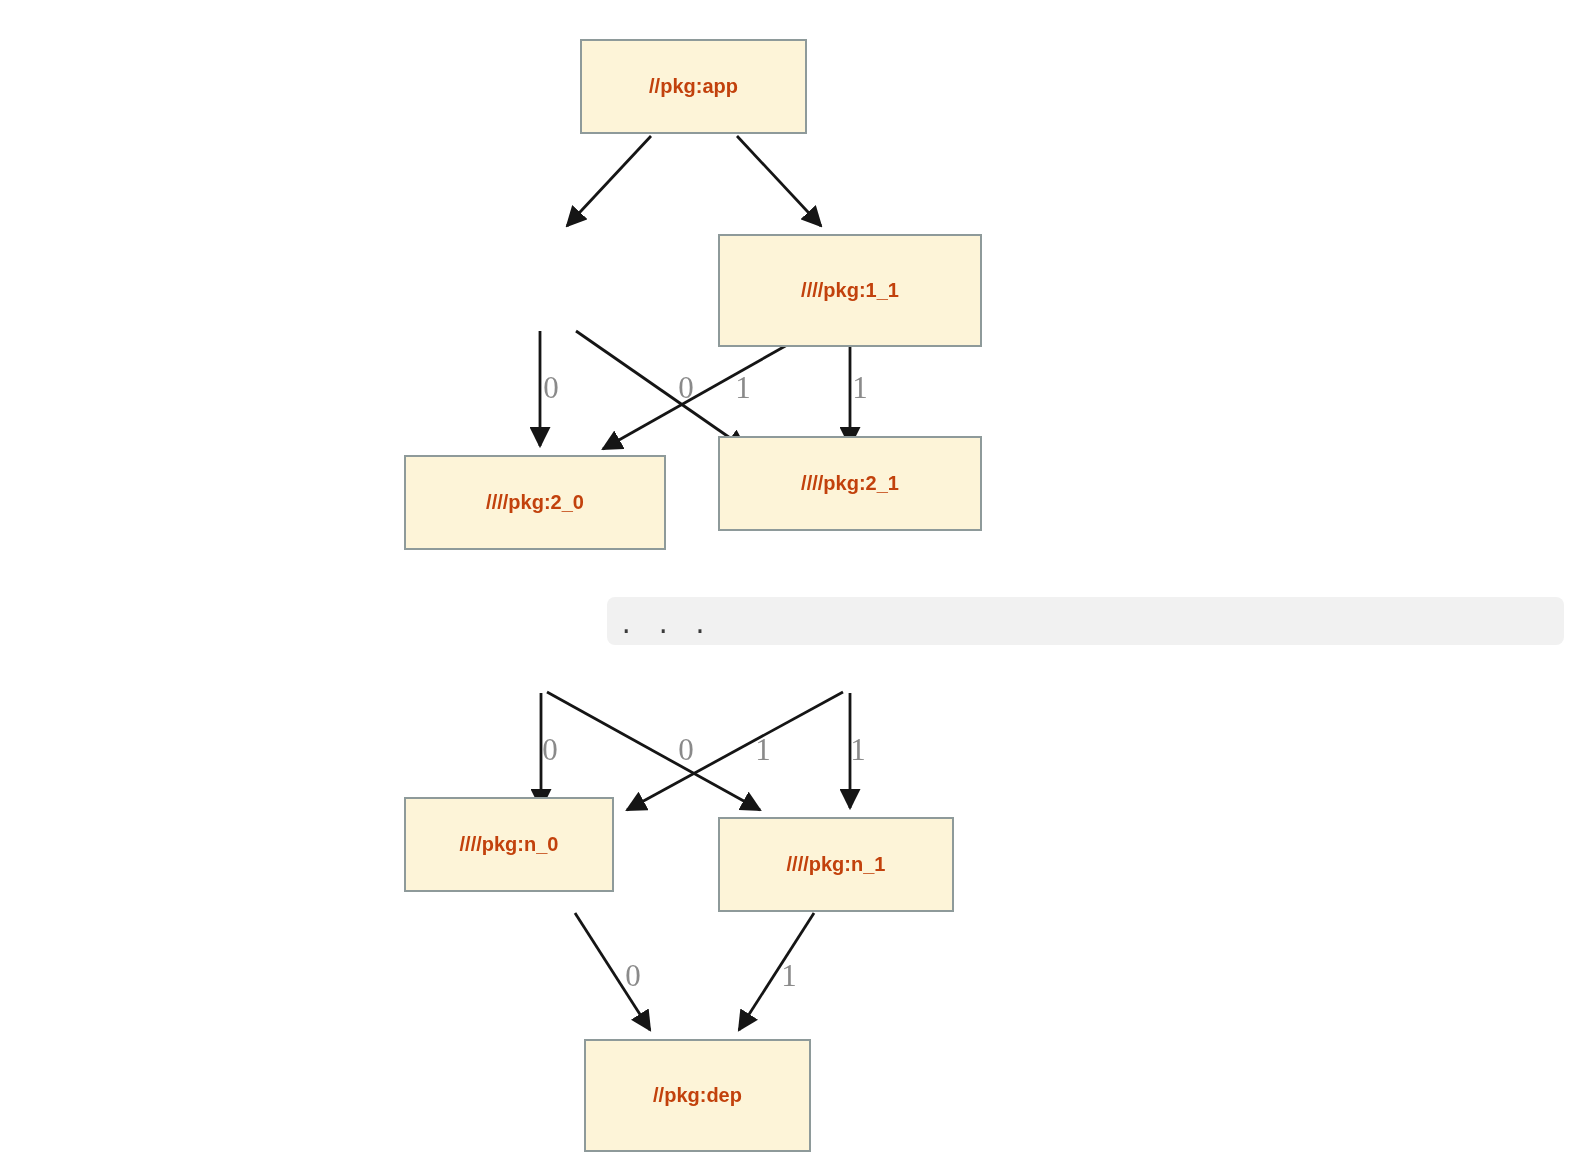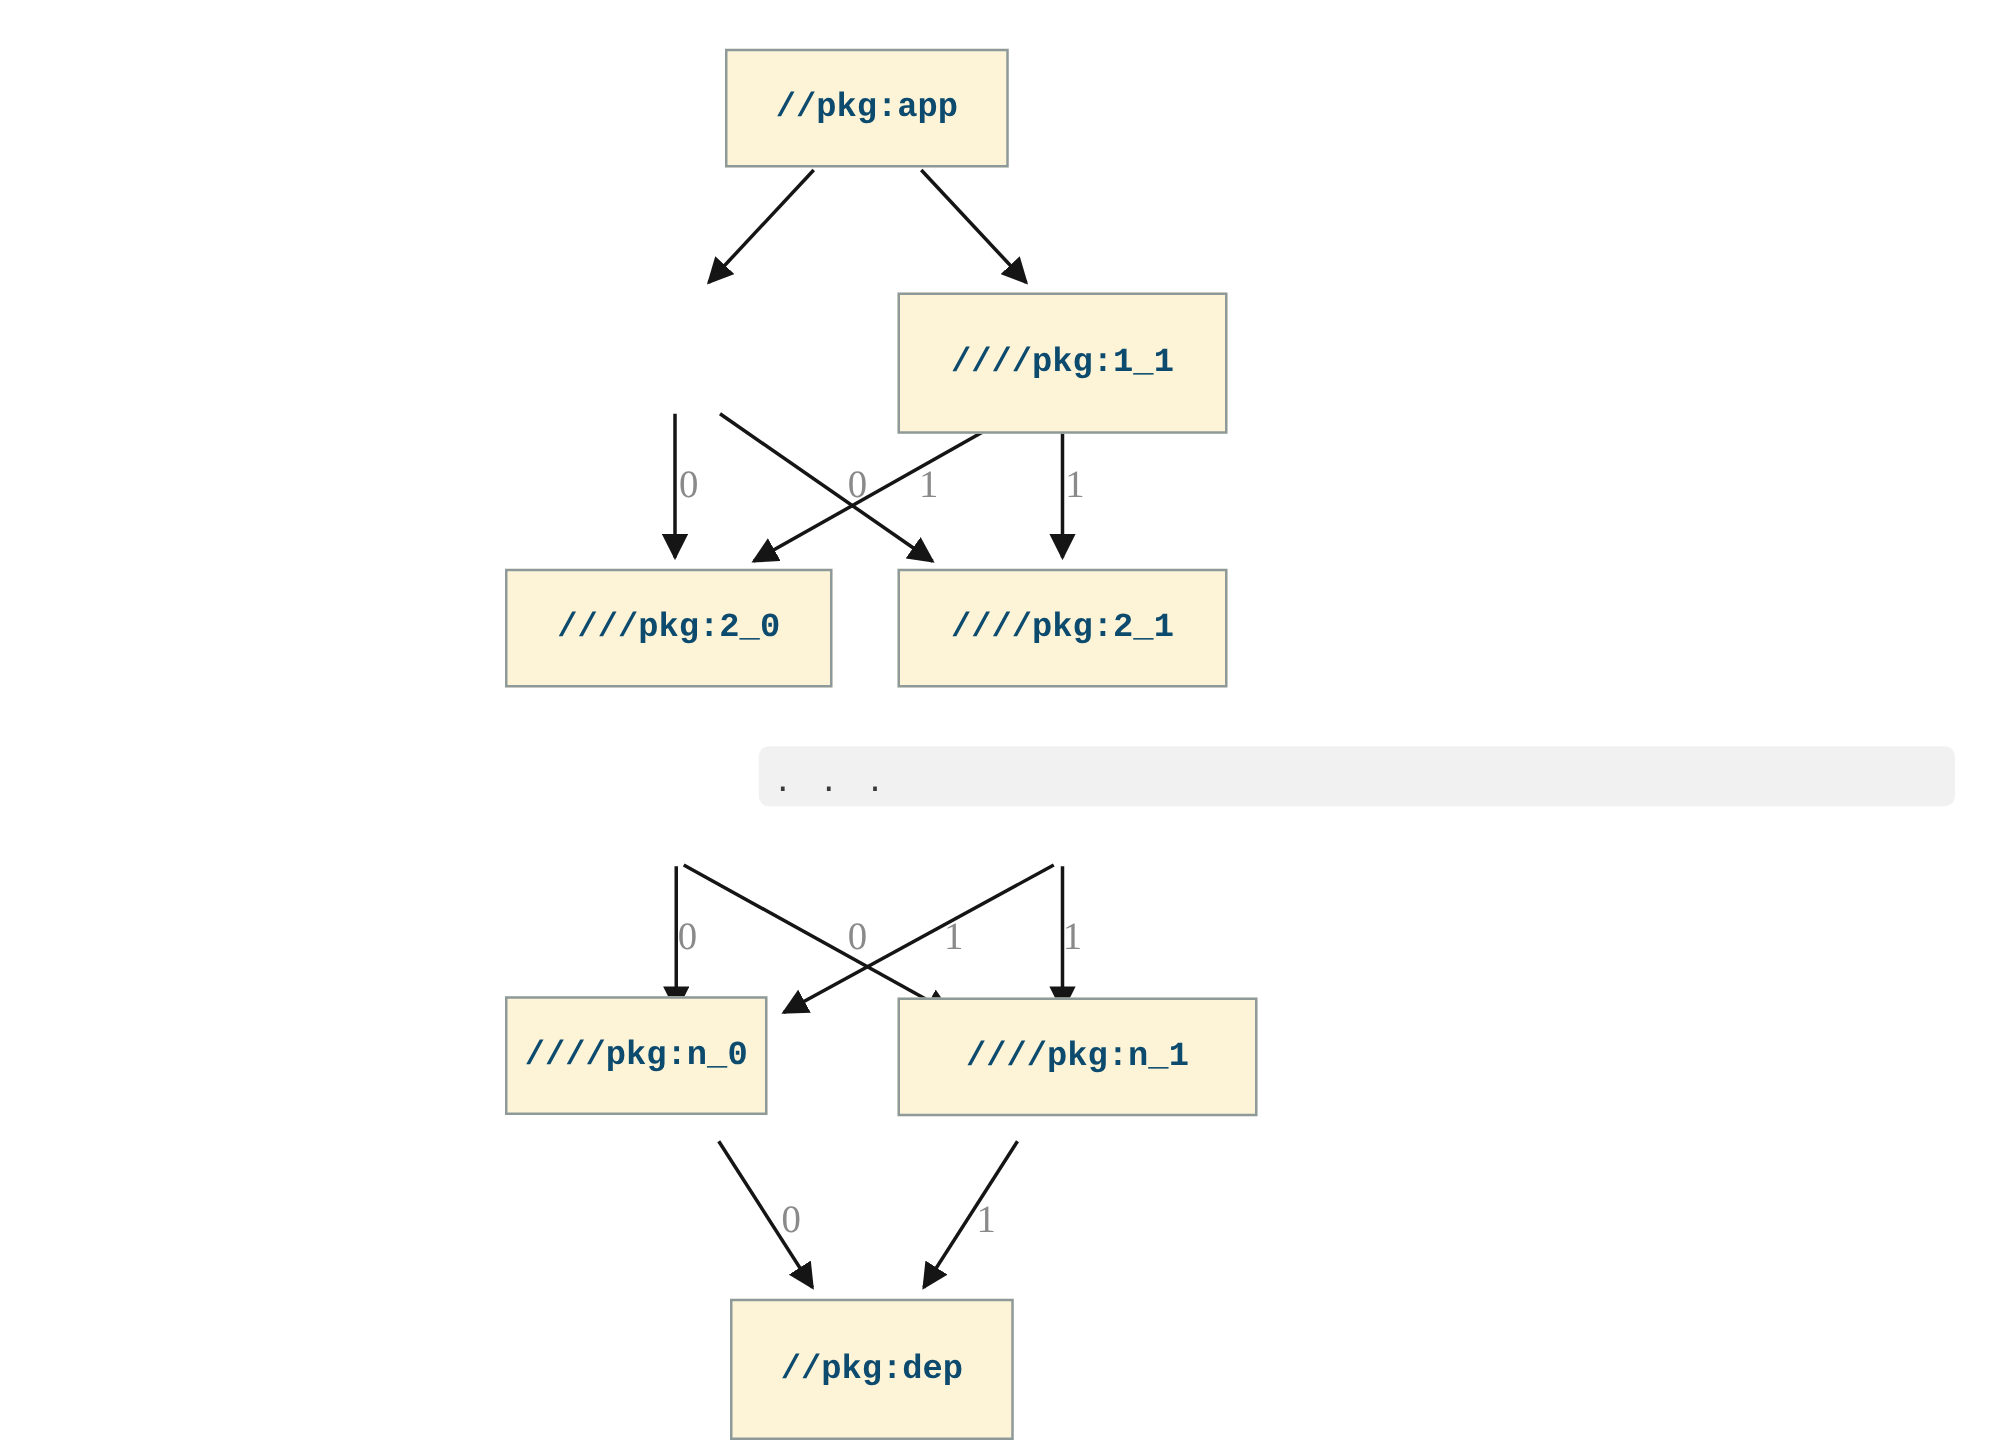--- a/index.html
+++ b/index.html
@@ -12,22 +12,22 @@
   .edges{position:absolute;left:0;top:0;width:1592px;height:1162px;}
   .edge{stroke:var(--edge,#151515);stroke-width:2.8;fill:none;}
   .edges marker path{fill:var(--edge,#151515);}
   .node{
     position:absolute;box-sizing:border-box;
     background:var(--node-fill,#fdf4d8);
     border:2.5px solid var(--node-border,#8e9a9a);
     display:flex;align-items:center;justify-content:center;
   }
   .node span{
-    font-family:Liberation Mono, monospace;
-    font-weight:700;font-size:27px;color:#0c4a6e;white-space:pre;
+    font-family:Liberation Sans, sans-serif;
+    font-weight:700;font-size:20px;color:#c2410c;white-space:pre;
   }
   .elabel{
     position:absolute;transform:translate(-50%,-50%);
     font-family:"Liberation Serif","DejaVu Serif",serif;
     font-size:31px;color:var(--edge-label,#8a8a8a);line-height:1;
   }
   .codebar{
     position:absolute;left:607px;top:597px;width:957px;height:48px;
     box-sizing:border-box;border-radius:8px;
     background:var(--code-block-bg,#f1f1f1);
@@ -68,27 +68,27 @@
 
   <div class="node" style="left:580px;top:39px;width:227px;height:95px">
     <span>//pkg:app</span>
   </div>
   <div class="node" style="left:718px;top:234px;width:264px;height:113px">
     <span>////pkg:1_1</span>
   </div>
   <div class="node" style="left:404px;top:455px;width:262px;height:95px">
     <span>////pkg:2_0</span>
   </div>
-  <div class="node" style="left:718px;top:455px;width:264px;height:95px">
+  <div class="node" style="left:718px;top:436px;width:264px;height:95px">
     <span>////pkg:2_1</span>
   </div>
   <div class="node" style="left:404px;top:797px;width:210px;height:95px">
     <span>////pkg:n_0</span>
   </div>
-  <div class="node" style="left:718px;top:798px;width:288px;height:95px">
+  <div class="node" style="left:718px;top:817px;width:236px;height:95px">
     <span>////pkg:n_1</span>
   </div>
   <div class="node" style="left:584px;top:1039px;width:227px;height:113px">
     <span>//pkg:dep</span>
   </div>
 
   <div class="codebar">
     <span>. . .</span>
   </div>
 

